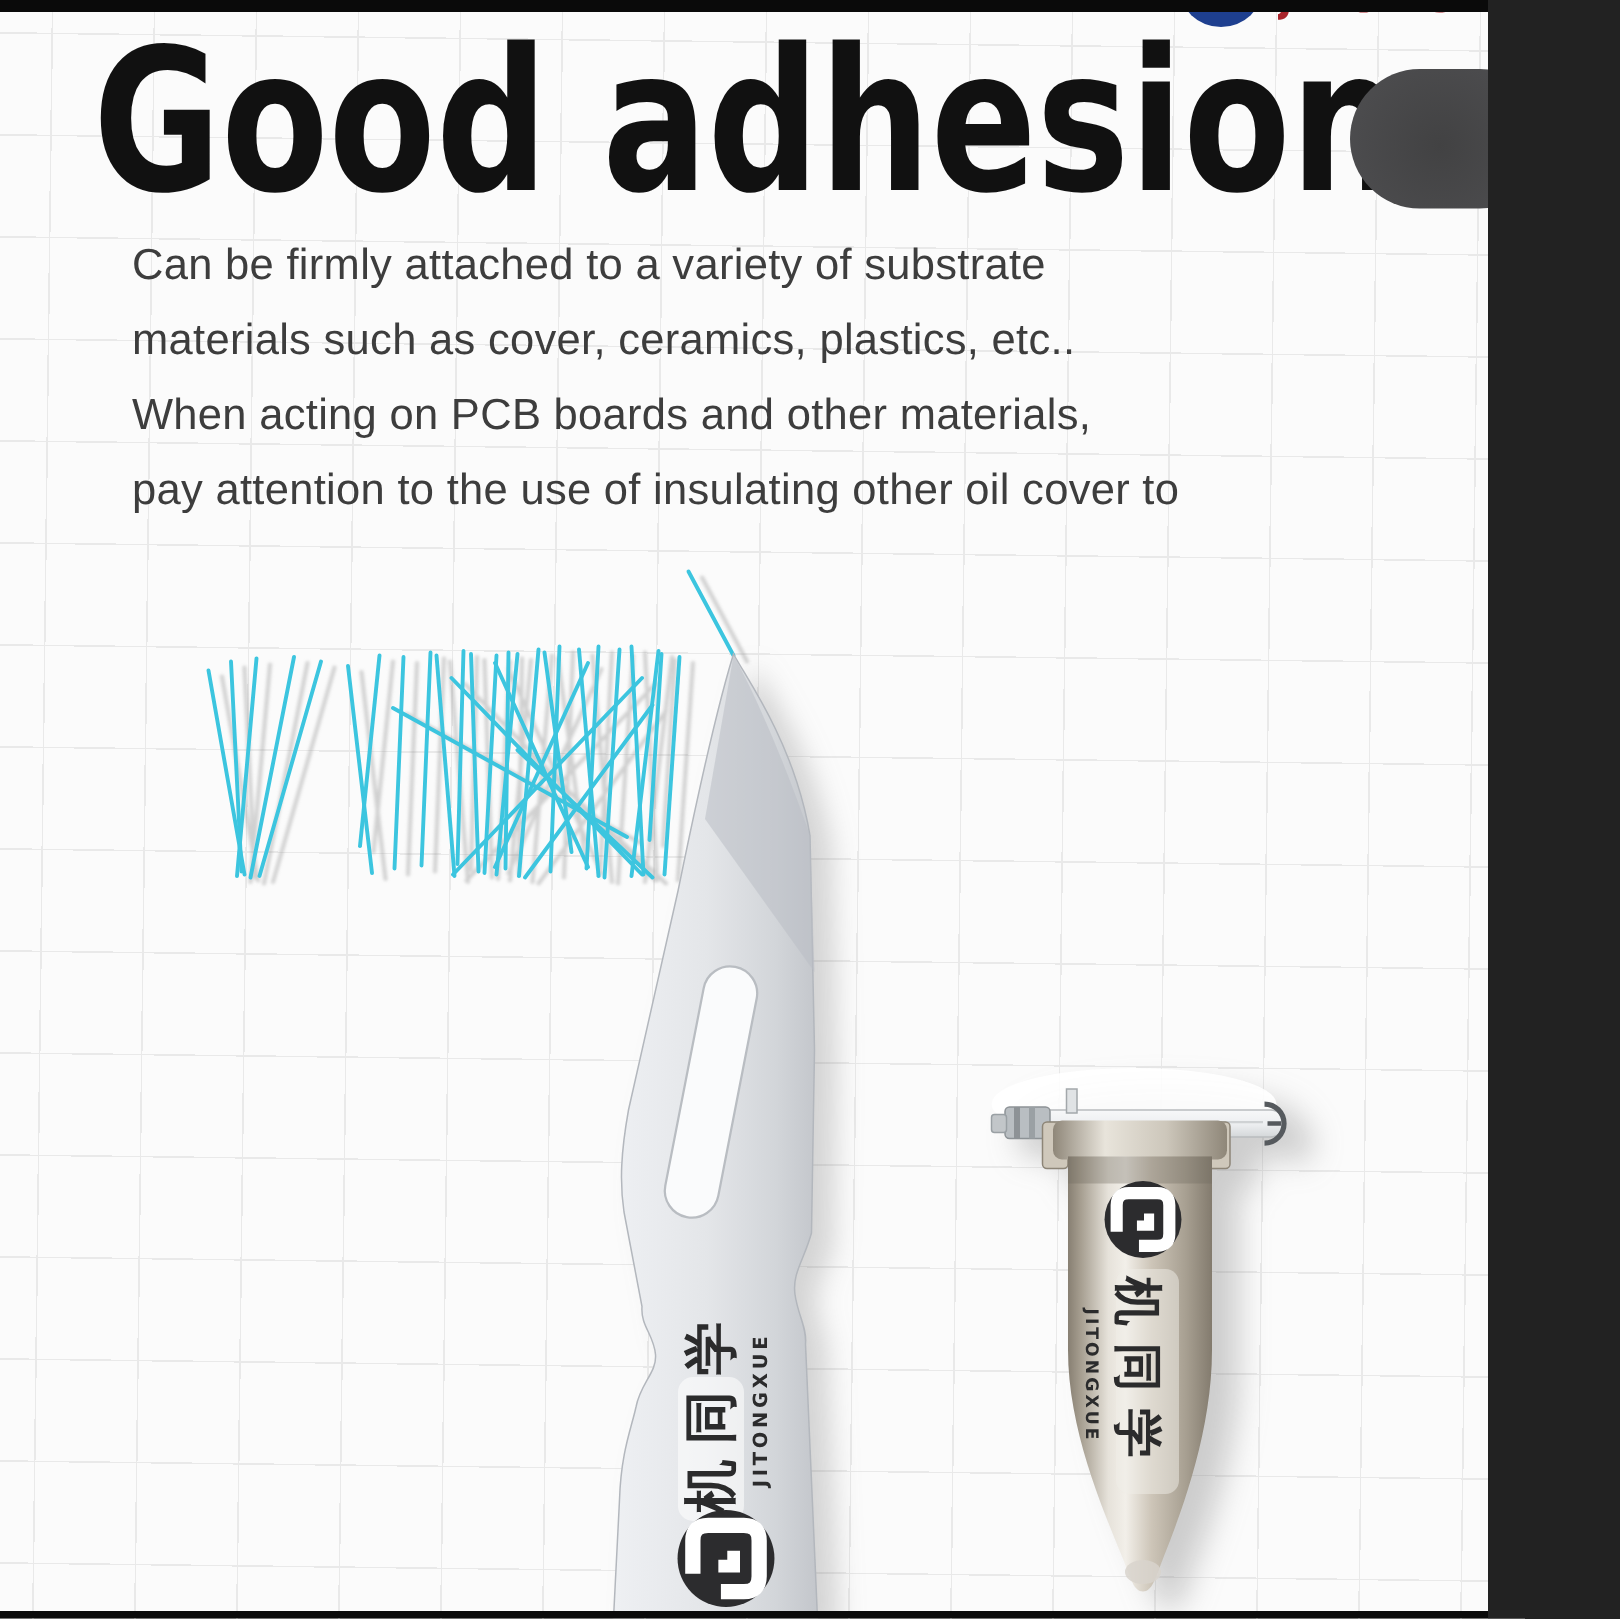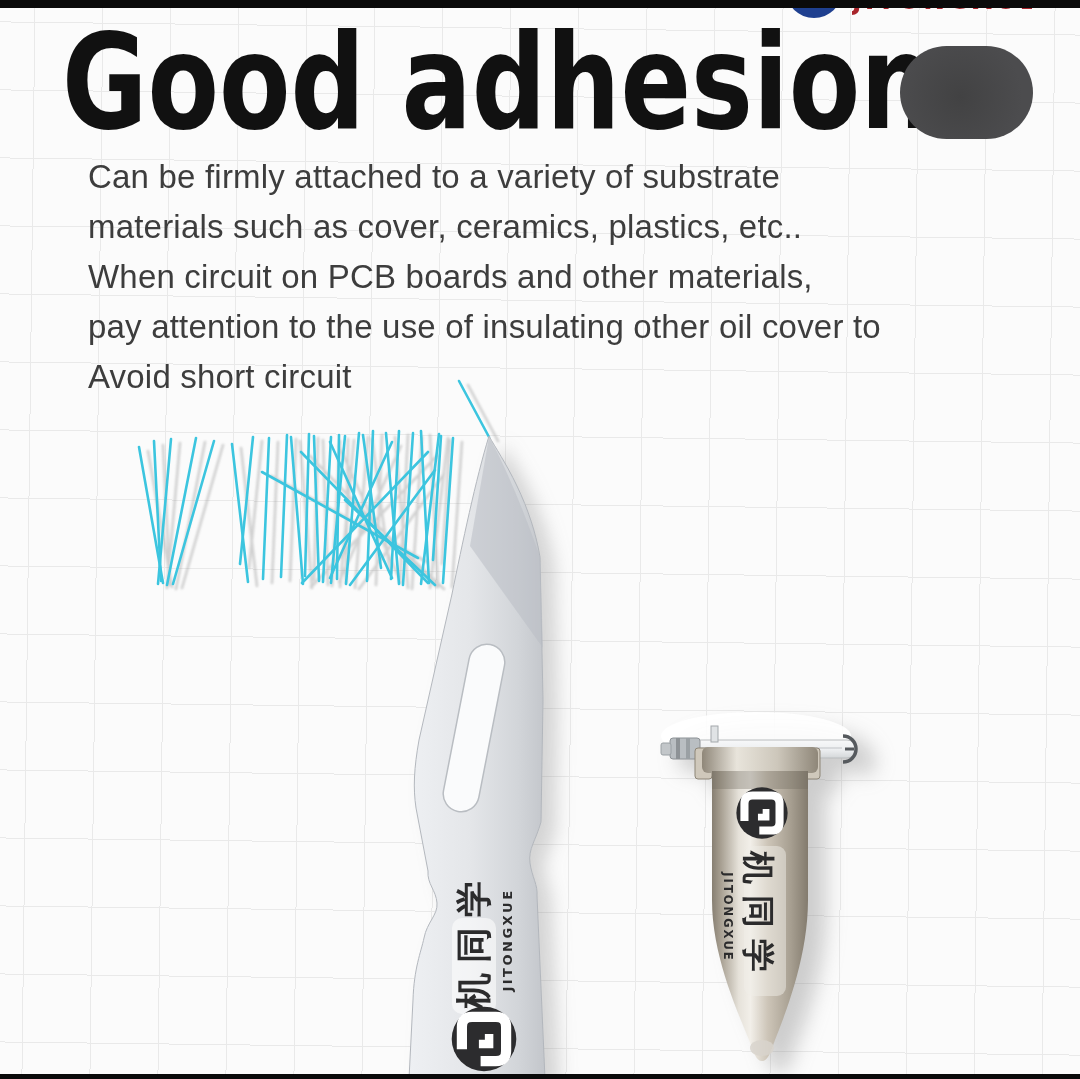--- a/index.html
+++ b/index.html
@@ -1,17 +1,17 @@
 <!DOCTYPE html>
 <html style="--background: #fbfbfb; --grid-line: #e9e9e9; --bar-black: #0a0a0a; --title: #111111; --body-text: #3d3d3d; --brand-red: #a8242b; --logo-blue: #1e3f8f; --glue-cyan: #3cc5df; --censor-gray: #4c4c4e;"><head>
 <meta charset="utf-8">
 <style>
   html,body{margin:0;padding:0;background:#222;}
   .stage{
-    position:relative;width:1080px;height:1079px;overflow:hidden;
+    position:relative;width:992px;height:1079px;overflow:hidden;
     background:var(--background,#fbfbfb);
     font-family:"Liberation Sans",sans-serif;
   }
   
   .grid-layer{
     position:absolute;left:-40px;top:-40px;width:1160px;height:1160px;
     background-image:
       repeating-linear-gradient(to right, var(--grid-line,#e9e9e9) 0 1px, transparent 1px 68px),
       repeating-linear-gradient(to bottom, var(--grid-line,#e9e9e9) 0 1px, transparent 1px 68px);
     transform:rotate(0.7deg);
@@ -36,21 +36,21 @@
     letter-spacing:0px;color:var(--title,#111);white-space:nowrap;
     transform:scale(0.93,1.18);transform-origin:left top;
   }
   .censor-pill{
     position:absolute;left:900px;top:46px;width:133px;height:93px;border-radius:47px;
     background:radial-gradient(circle at 45% 55%, #424243 0%, var(--censor-gray,#4c4c4e) 70%);
     z-index:6;
   }
   .description{position:absolute;left:88px;top:152px;z-index:5;}
   .description .line{
-    font-size:33px;line-height:50px;color:var(--body-text,#3d3d3d);
+    font-size:29px;line-height:50px;color:var(--body-text,#3d3d3d);
     letter-spacing:0.2px;white-space:nowrap;
   }
   svg.layer{position:absolute;left:0;top:0;width:1080px;height:1079px;pointer-events:none;}
   svg.scribble{z-index:3;filter:drop-shadow(9px 4px 1px rgba(140,140,140,0.38));}
   svg.scribble line{stroke:var(--glue-cyan,#3cc5df);stroke-linecap:round;fill:none;}
   svg.blade-svg{z-index:4;filter:drop-shadow(14px 9px 9px rgba(110,110,110,0.28));}
   svg.tube-svg{z-index:7;filter:drop-shadow(18px 13px 10px rgba(110,110,110,0.32));}
   .vert-label{position:absolute;z-index:10;text-align:center;pointer-events:none;}
   .vert-label .cn{
     display:block;font-weight:700;color:#2b2b2c;white-space:nowrap;
@@ -85,23 +85,22 @@
   <div class="top-brand">
     <span>JITONGXUE</span>
   </div>
 
   <h1 class="title">Good adhesion</h1>
   <div class="censor-pill"></div>
 
   <div class="description">
     <div class="line">Can be firmly attached to a variety of substrate</div>
     <div class="line">materials such as cover, ceramics, plastics, etc..</div>
-    <div class="line">When circuit on PCB boards and other materials,</div>
+    <div class="line">When acting on PCB boards and other materials,</div>
     <div class="line">pay attention to the use of insulating other oil cover to</div>
-    <div class="line">Avoid short circuit</div>
   </div>
 
   <svg class="layer scribble" viewBox="0 0 1080 1079">
     <g id="scribble-lines">
         <line x1="139" y1="447" x2="163" y2="583" stroke-width="2.6"></line>
         <line x1="154" y1="441" x2="161" y2="581" stroke-width="2.6"></line>
         <line x1="171" y1="439" x2="158" y2="584" stroke-width="2.6"></line>
         <line x1="196" y1="438" x2="167" y2="585" stroke-width="2.6"></line>
         <line x1="214" y1="441" x2="173" y2="584" stroke-width="2.6"></line>
         <line x1="232" y1="444" x2="248" y2="582" stroke-width="2.6"></line>

